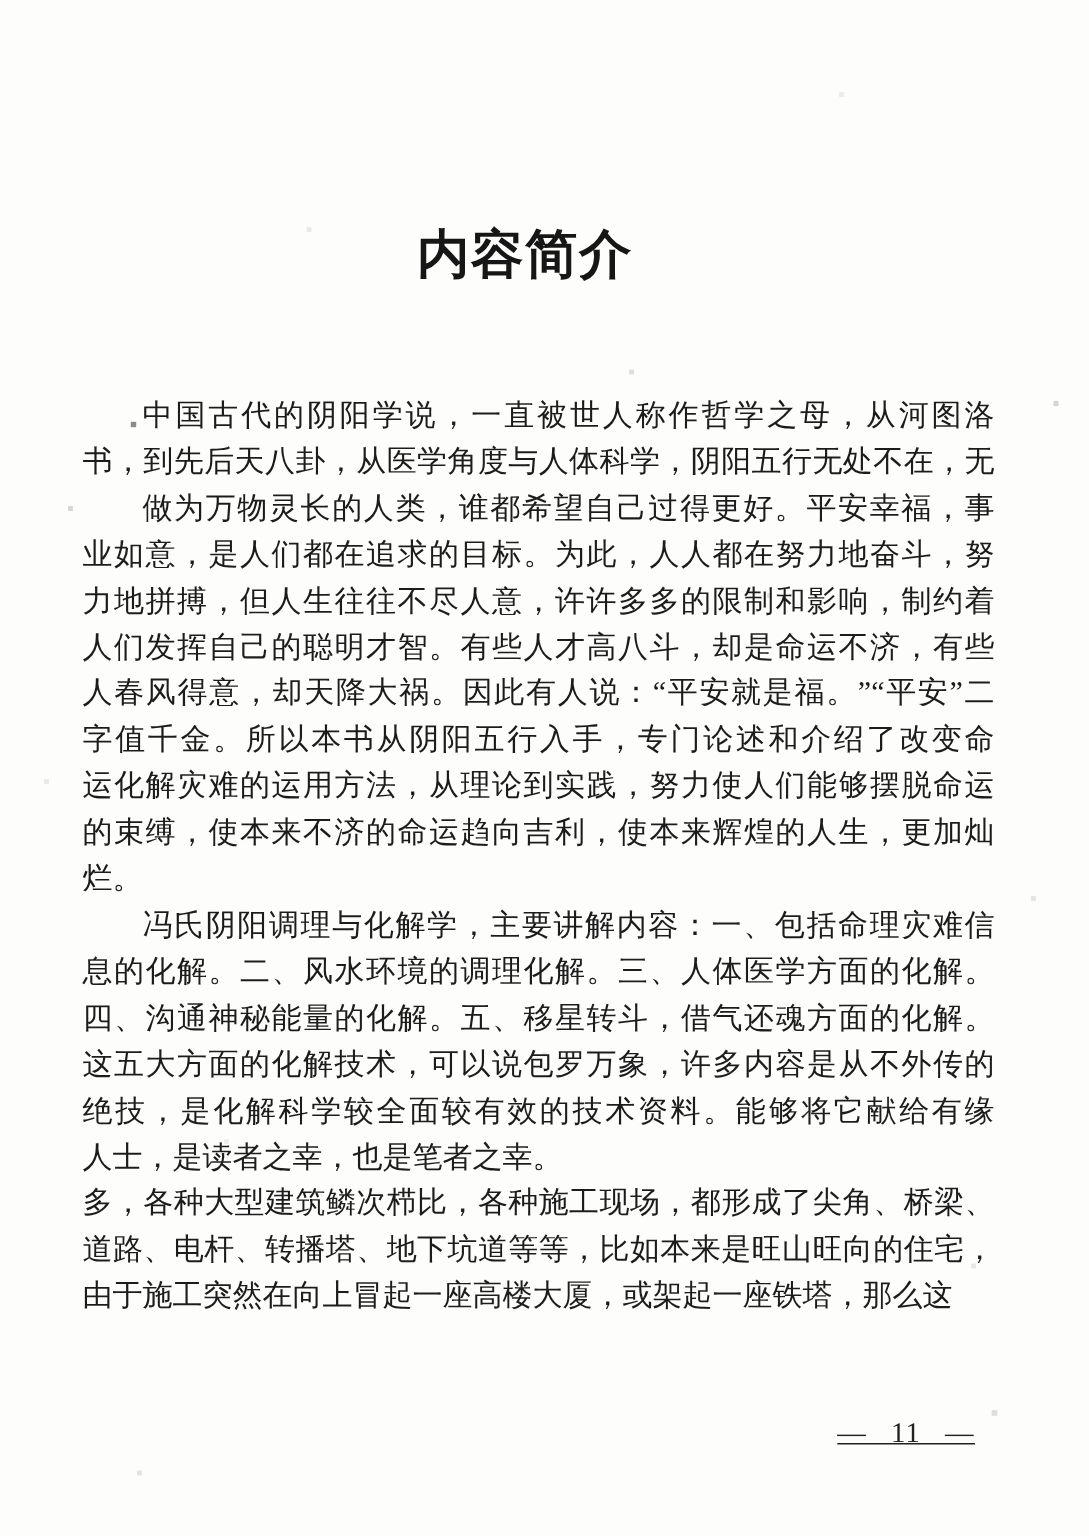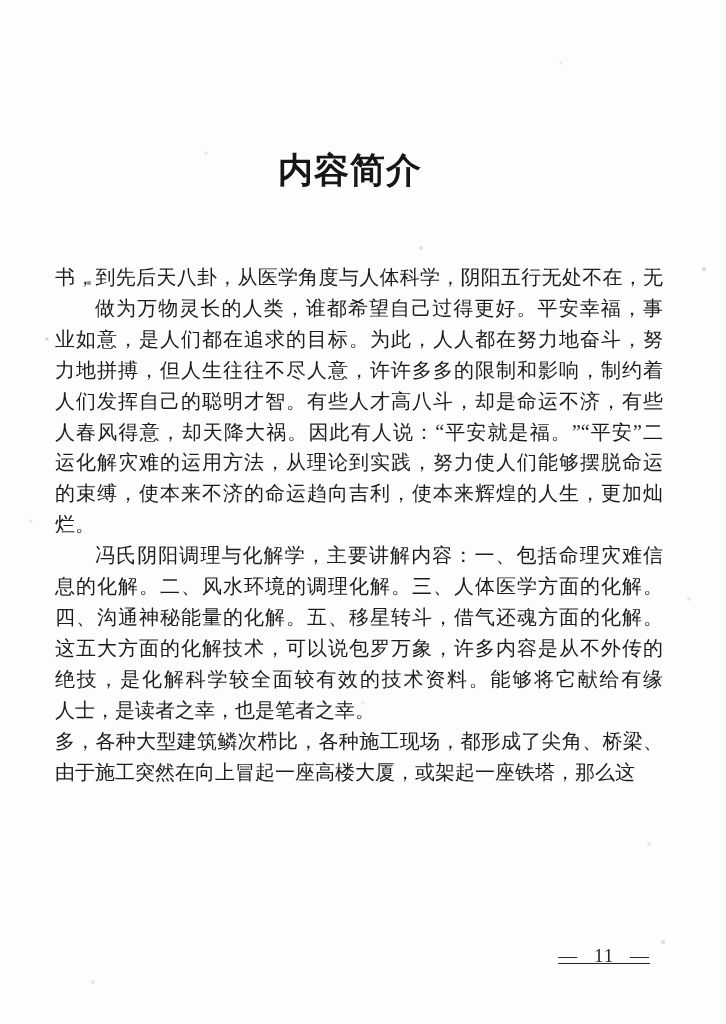--- a/index.html
+++ b/index.html
@@ -90,40 +90,43 @@
 </head>
 <body>
 
 <div class="page">
   <div class="speckles"></div>
 
   <h1 class="title">内容简介</h1>
 
   <main class="body-text">
       <div class="paragraph">
+        <div class="line first">中国古代的阴阳学说，一直被世人称作哲学之母，从河图洛</div>
         <div class="line">书，到先后天八卦，从医学角度与人体科学，阴阳五行无处不在，无</div>
       </div>
       <div class="paragraph">
         <div class="line first">做为万物灵长的人类，谁都希望自己过得更好。平安幸福，事</div>
         <div class="line">业如意，是人们都在追求的目标。为此，人人都在努力地奋斗，努</div>
         <div class="line">力地拼搏，但人生往往不尽人意，许许多多的限制和影响，制约着</div>
         <div class="line">人们发挥自己的聪明才智。有些人才高八斗，却是命运不济，有些</div>
         <div class="line">人春风得意，却天降大祸。因此有人说：“平安就是福。”“平安”二</div>
+        <div class="line">字值千金。所以本书从阴阳五行入手，专门论述和介绍了改变命</div>
         <div class="line">运化解灾难的运用方法，从理论到实践，努力使人们能够摆脱命运</div>
         <div class="line">的束缚，使本来不济的命运趋向吉利，使本来辉煌的人生，更加灿</div>
         <div class="line last">烂。</div>
       </div>
       <div class="paragraph">
         <div class="line first">冯氏阴阳调理与化解学，主要讲解内容：一、包括命理灾难信</div>
         <div class="line">息的化解。二、风水环境的调理化解。三、人体医学方面的化解。</div>
         <div class="line">四、沟通神秘能量的化解。五、移星转斗，借气还魂方面的化解。</div>
         <div class="line">这五大方面的化解技术，可以说包罗万象，许多内容是从不外传的</div>
         <div class="line">绝技，是化解科学较全面较有效的技术资料。能够将它献给有缘</div>
         <div class="line last">人士，是读者之幸，也是笔者之幸。</div>
       </div>
       <div class="paragraph">
         <div class="line">多，各种大型建筑鳞次栉比，各种施工现场，都形成了尖角、桥梁、</div>
+        <div class="line">道路、电杆、转播塔、地下坑道等等，比如本来是旺山旺向的住宅，</div>
         <div class="line last">由于施工突然在向上冒起一座高楼大厦，或架起一座铁塔，那么这</div>
       </div>
     </main>
 
   <div class="footer">— 11 —</div>
 </div>
 
 </body></html>

